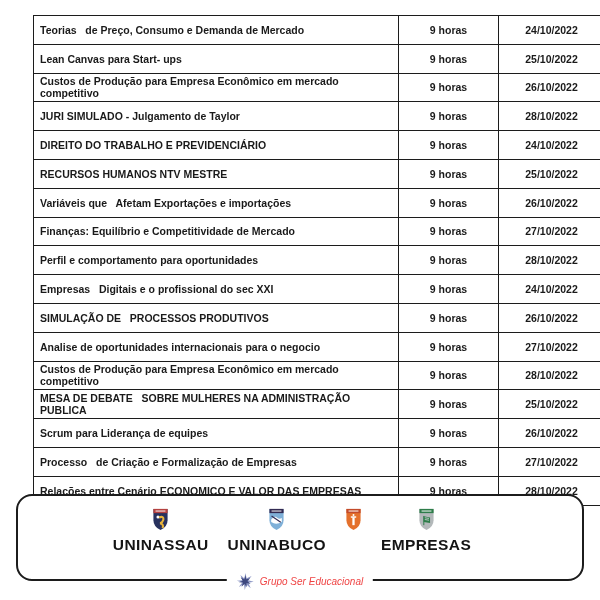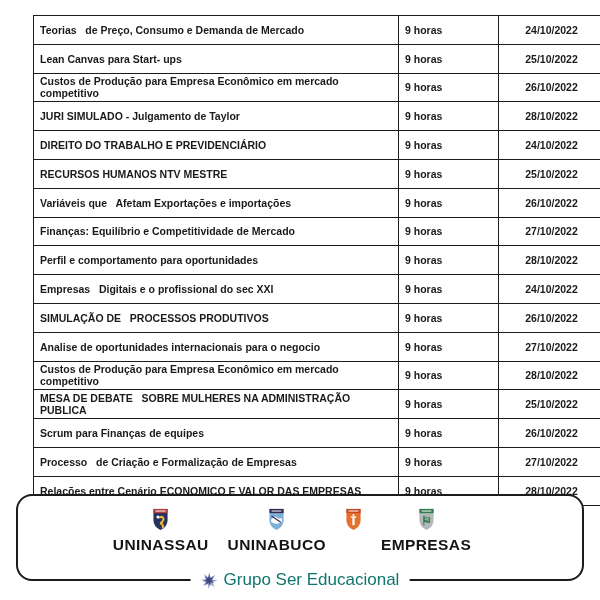--- a/index.html
+++ b/index.html
@@ -35,21 +35,21 @@
     overflow: hidden;
   }
   td.course {
     width: 352px;
     text-align: left;
     padding-left: 8px;
     white-space: pre-wrap;
   }
   td.hours {
     width: 87px;
-    text-align: left;
+    text-align: center;
     margin-left: 23px;
   }
   td.date {
     width: 93px;
     text-align: center;
   }
 
   
   .footer-box {
     position: absolute;
@@ -98,23 +98,24 @@
     padding: 0 10px;
     display: flex;
     align-items: center;
     gap: 6px;
   }
   .group-brand svg {
     width: 17px;
     height: 17px;
   }
   .group-brand .group-label {
-    font-size: 17px;
-    color: #0f766e;
+    font-size: 10px;
+    color: #ef4444;
     white-space: nowrap;
+    font-style: italic;
   }
 </style>
 </head>
 <body>
 
 <div class="table-wrap">
   <table class="schedule">
     <tbody>
         <tr>
           <td class="course">Teorias   de Preço, Consumo e Demanda de Mercado</td>
@@ -180,21 +181,21 @@
           <td class="course">Custos de Produção para Empresa Econômico em mercado competitivo</td>
           <td class="hours">9 horas</td>
           <td class="date">28/10/2022</td>
         </tr>
         <tr>
           <td class="course">MESA DE DEBATE   SOBRE MULHERES NA ADMINISTRAÇÃO PUBLICA</td>
           <td class="hours">9 horas</td>
           <td class="date">25/10/2022</td>
         </tr>
         <tr>
-          <td class="course">Scrum para Finanças de equipes</td>
+          <td class="course">Scrum para Liderança de equipes</td>
           <td class="hours">9 horas</td>
           <td class="date">26/10/2022</td>
         </tr>
         <tr>
           <td class="course">Processo   de Criação e Formalização de Empresas</td>
           <td class="hours">9 horas</td>
           <td class="date">27/10/2022</td>
         </tr>
         <tr>
           <td class="course">Relações entre Cenário ECONOMICO E VALOR DAS EMPRESAS</td>

